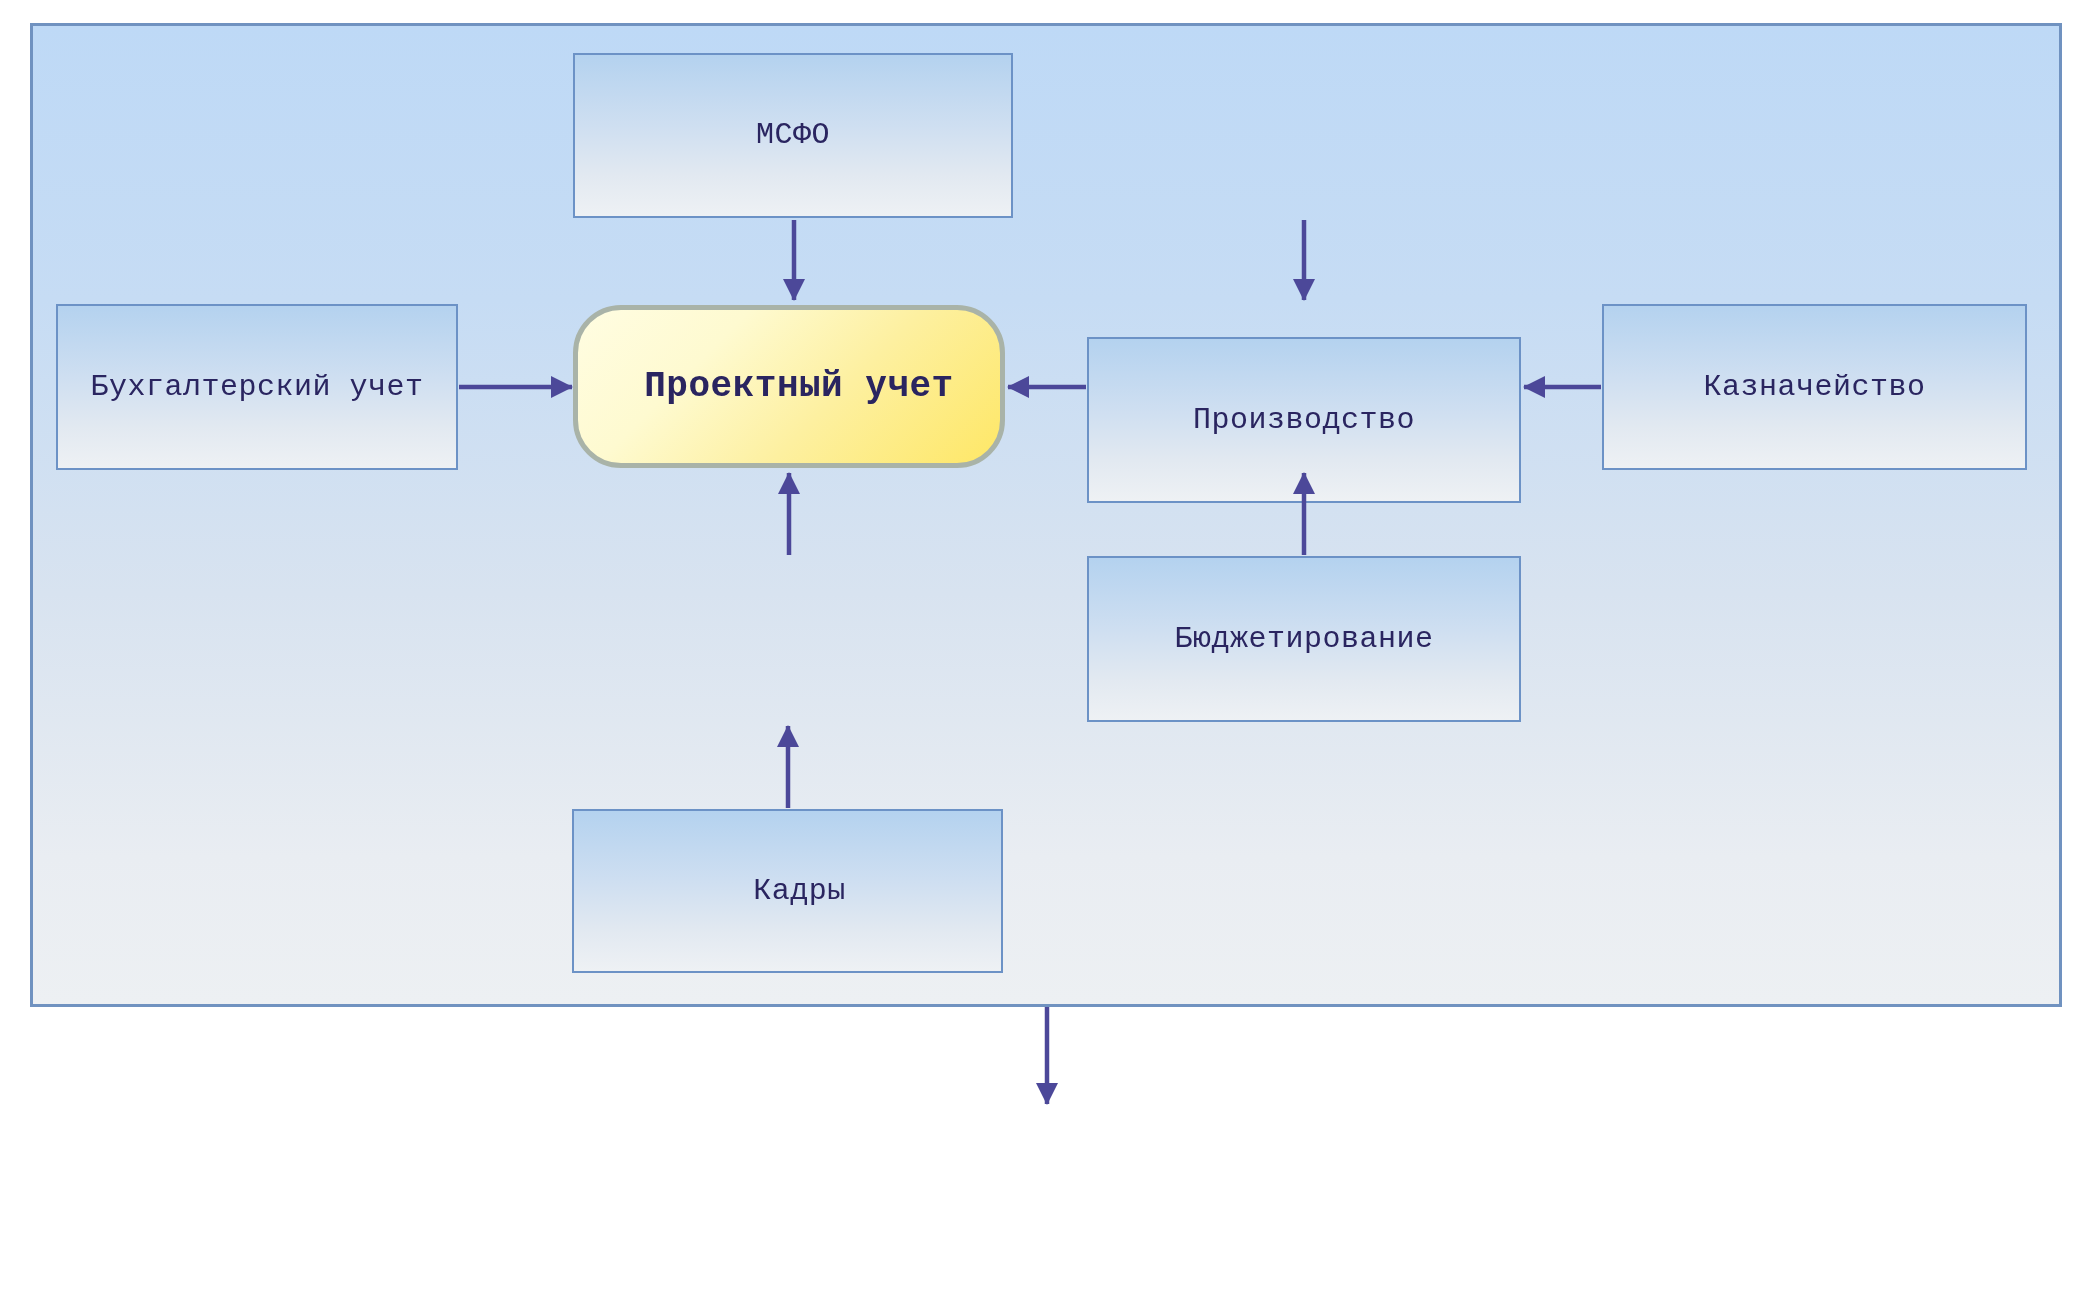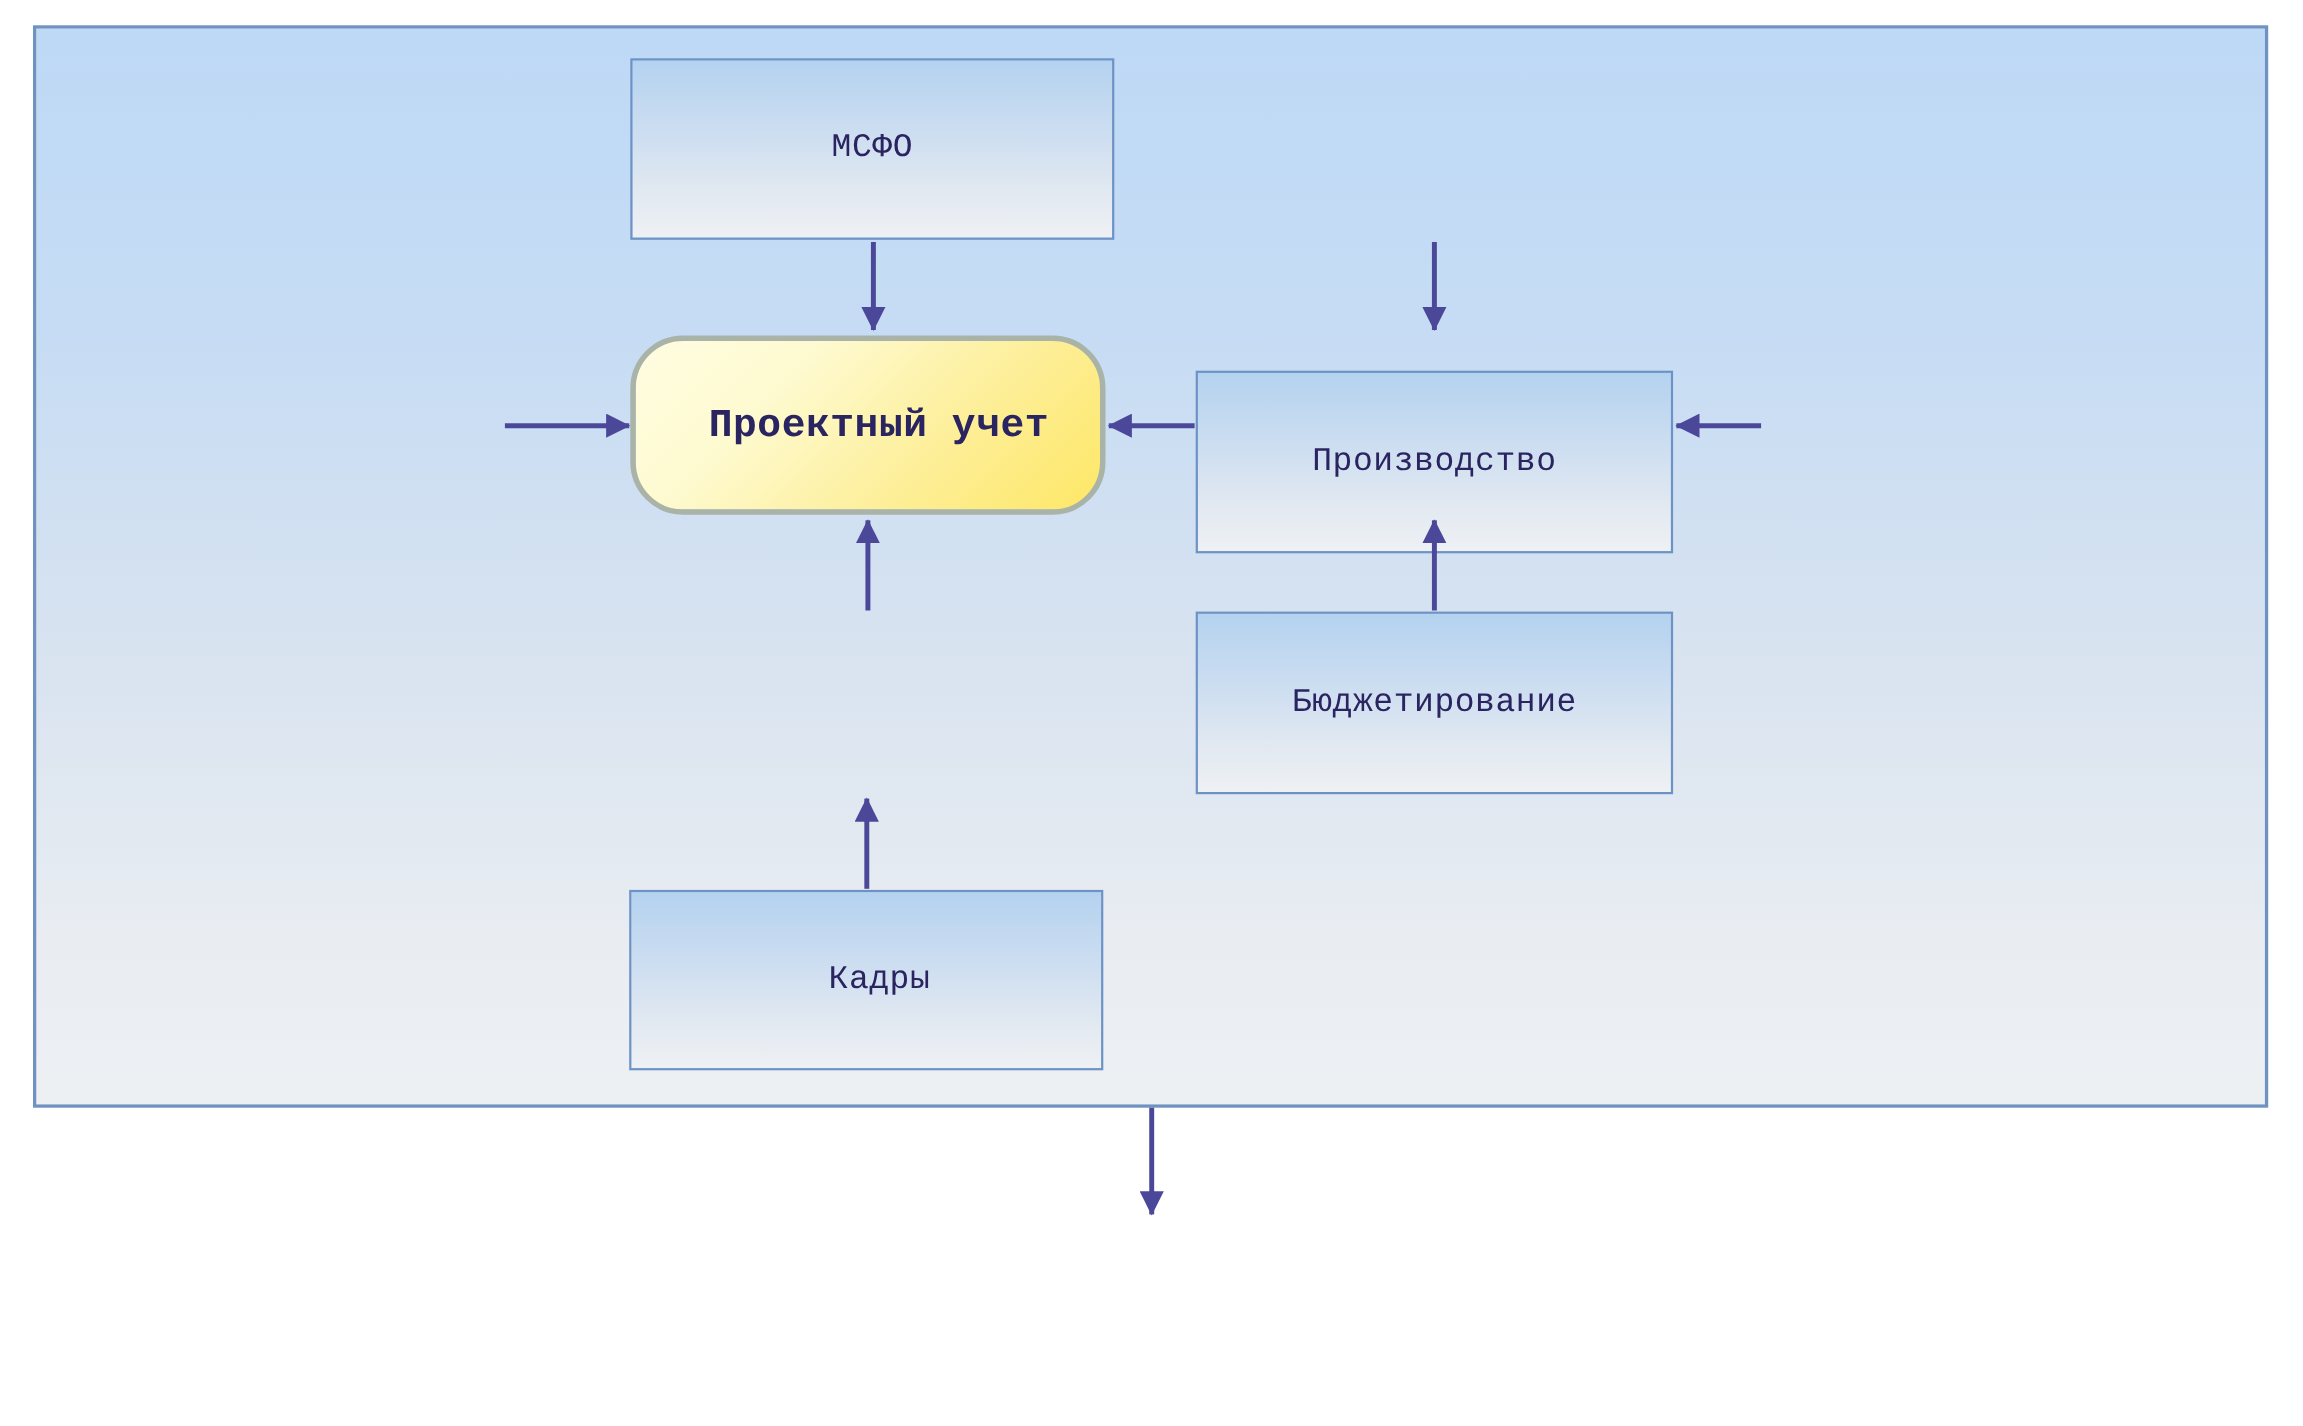--- a/index.html
+++ b/index.html
@@ -96,29 +96,35 @@
 
 <div class="canvas">
 
   <div class="boundary"></div>
 
   <div class="node n-msfo">
     <span class="label">МСФО</span>
   </div>
 
 
+  <div class="node n-accounting">
+    <span class="label">Бухгалтерский учет</span>
+  </div>
 
   <div class="node-central n-project">
     <span class="label">Проектный учет</span>
   </div>
 
   <div class="node n-production">
     <span class="label">Производство</span>
   </div>
 
+  <div class="node n-treasury">
+    <span class="label">Казначейство</span>
+  </div>
 
 
   <div class="node n-budgeting">
     <span class="label">Бюджетирование</span>
   </div>
 
   <div class="node n-hr">
     <span class="label">Кадры</span>
   </div>
 

